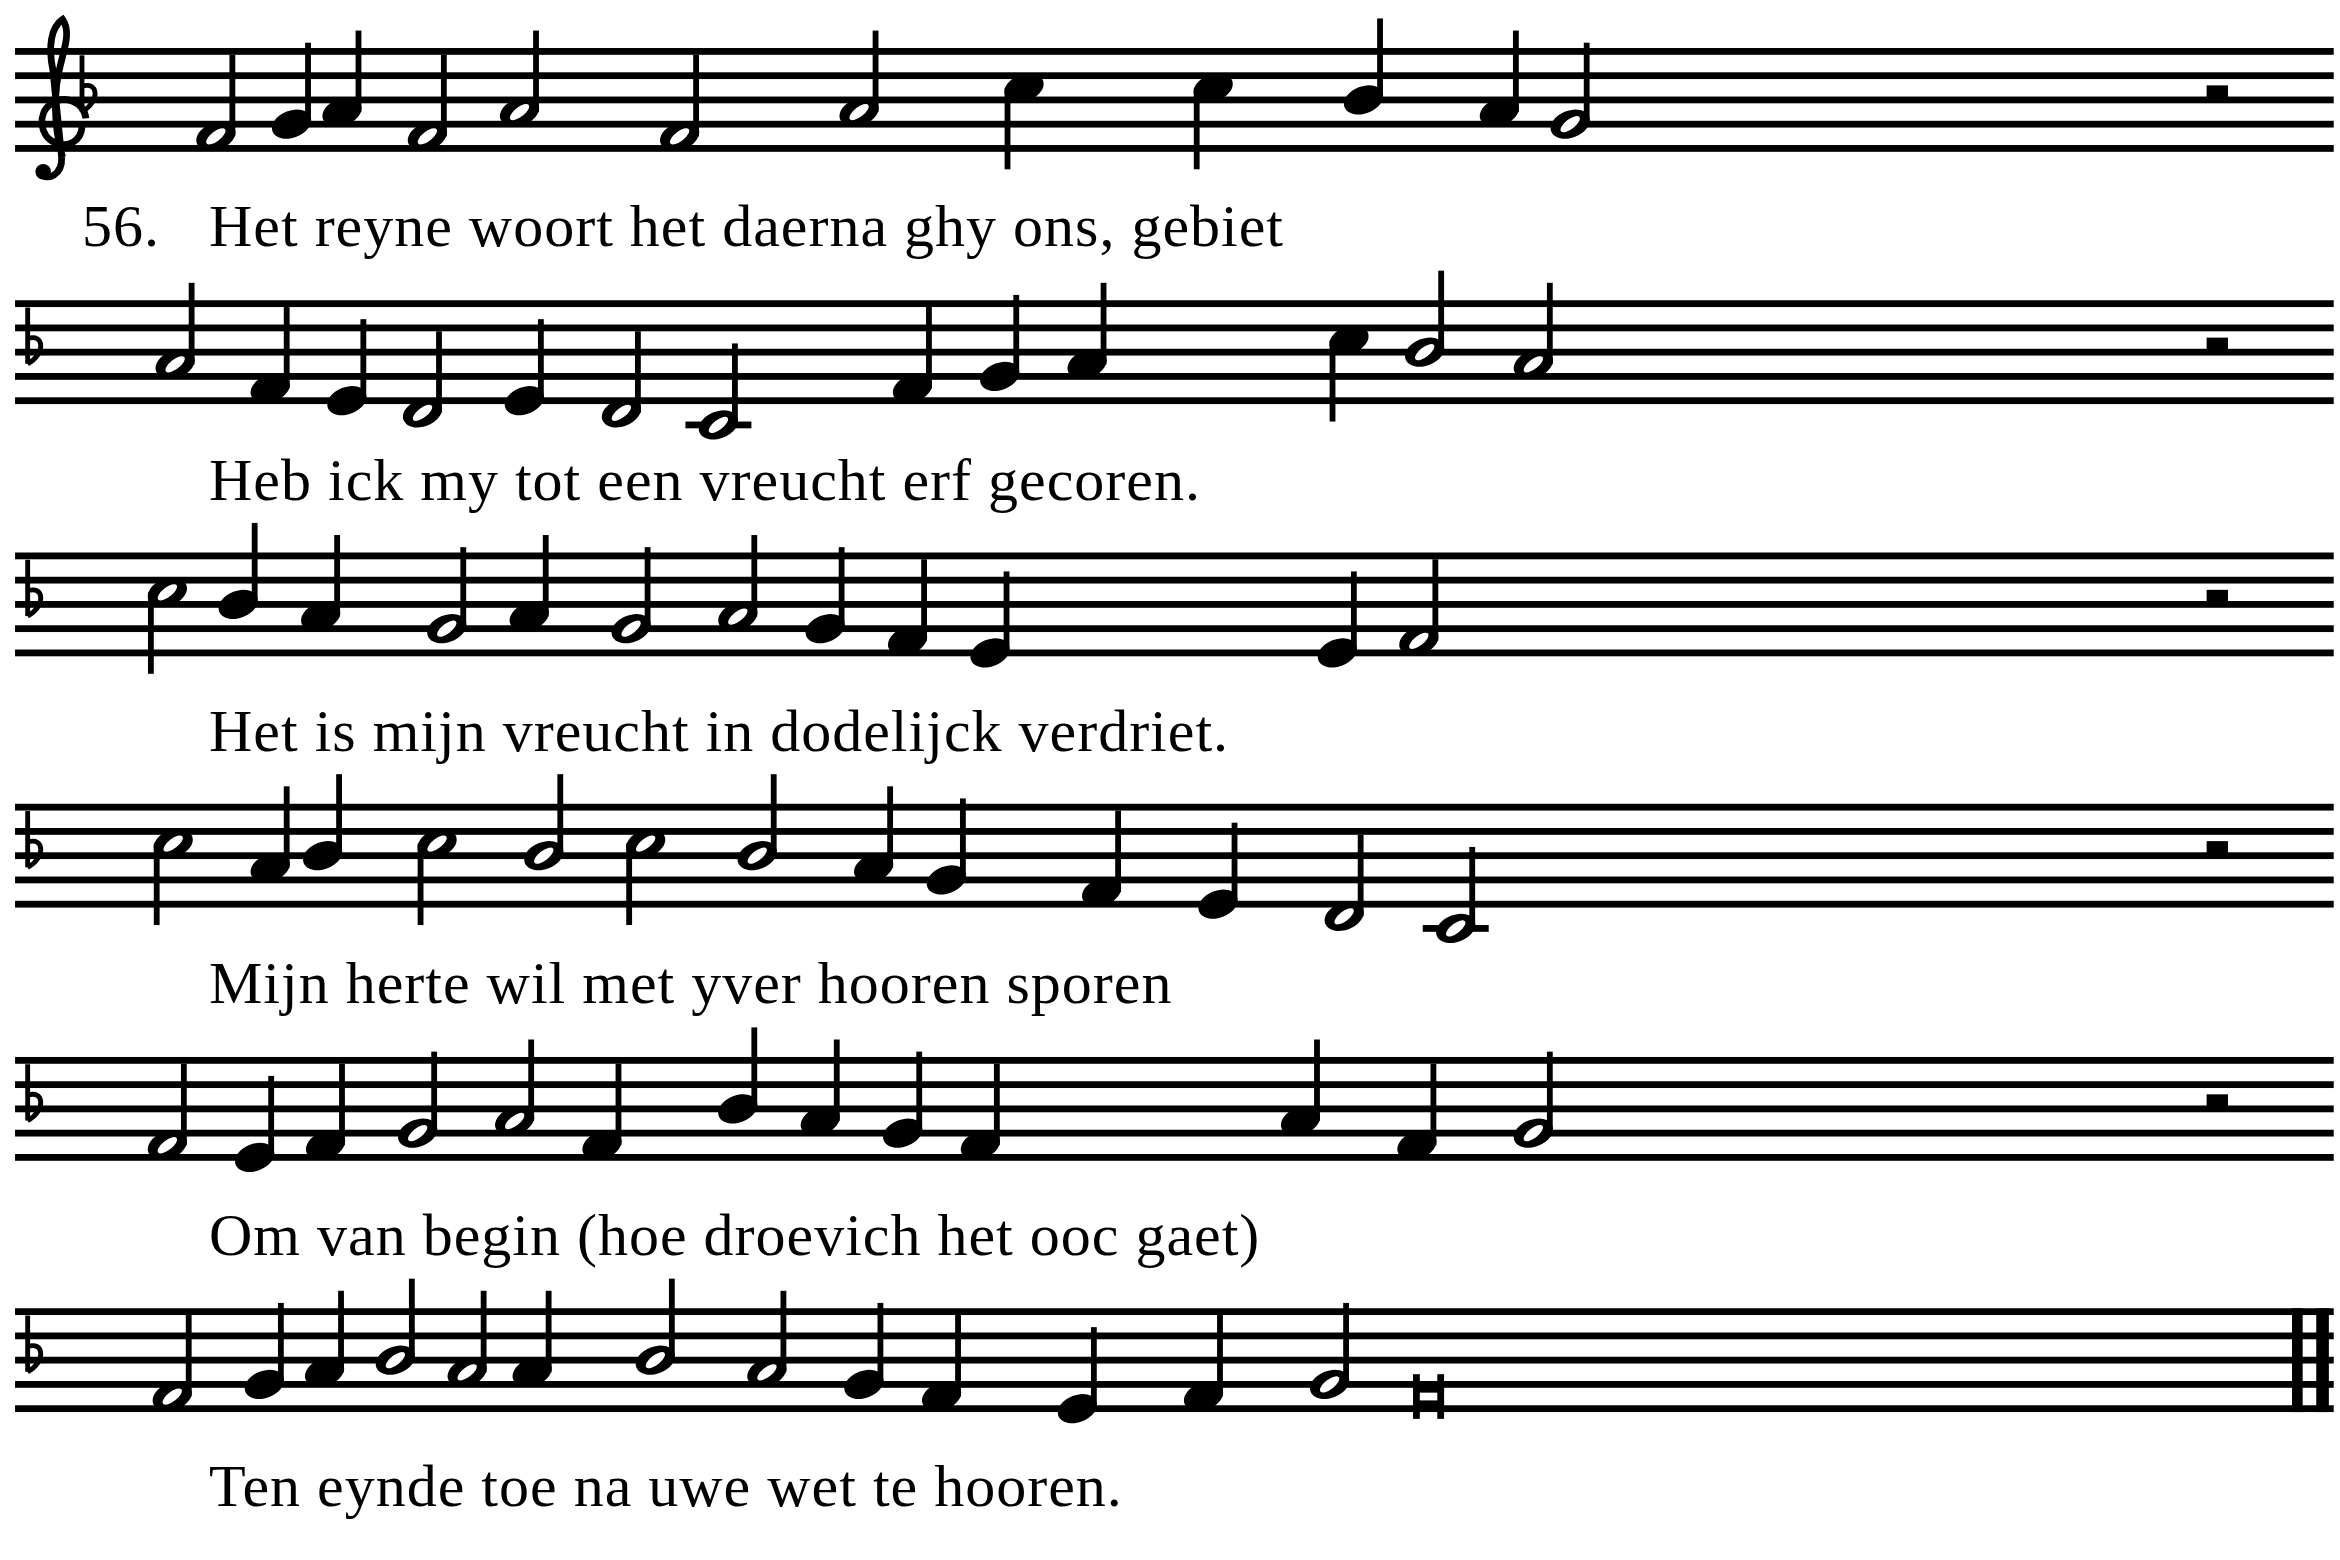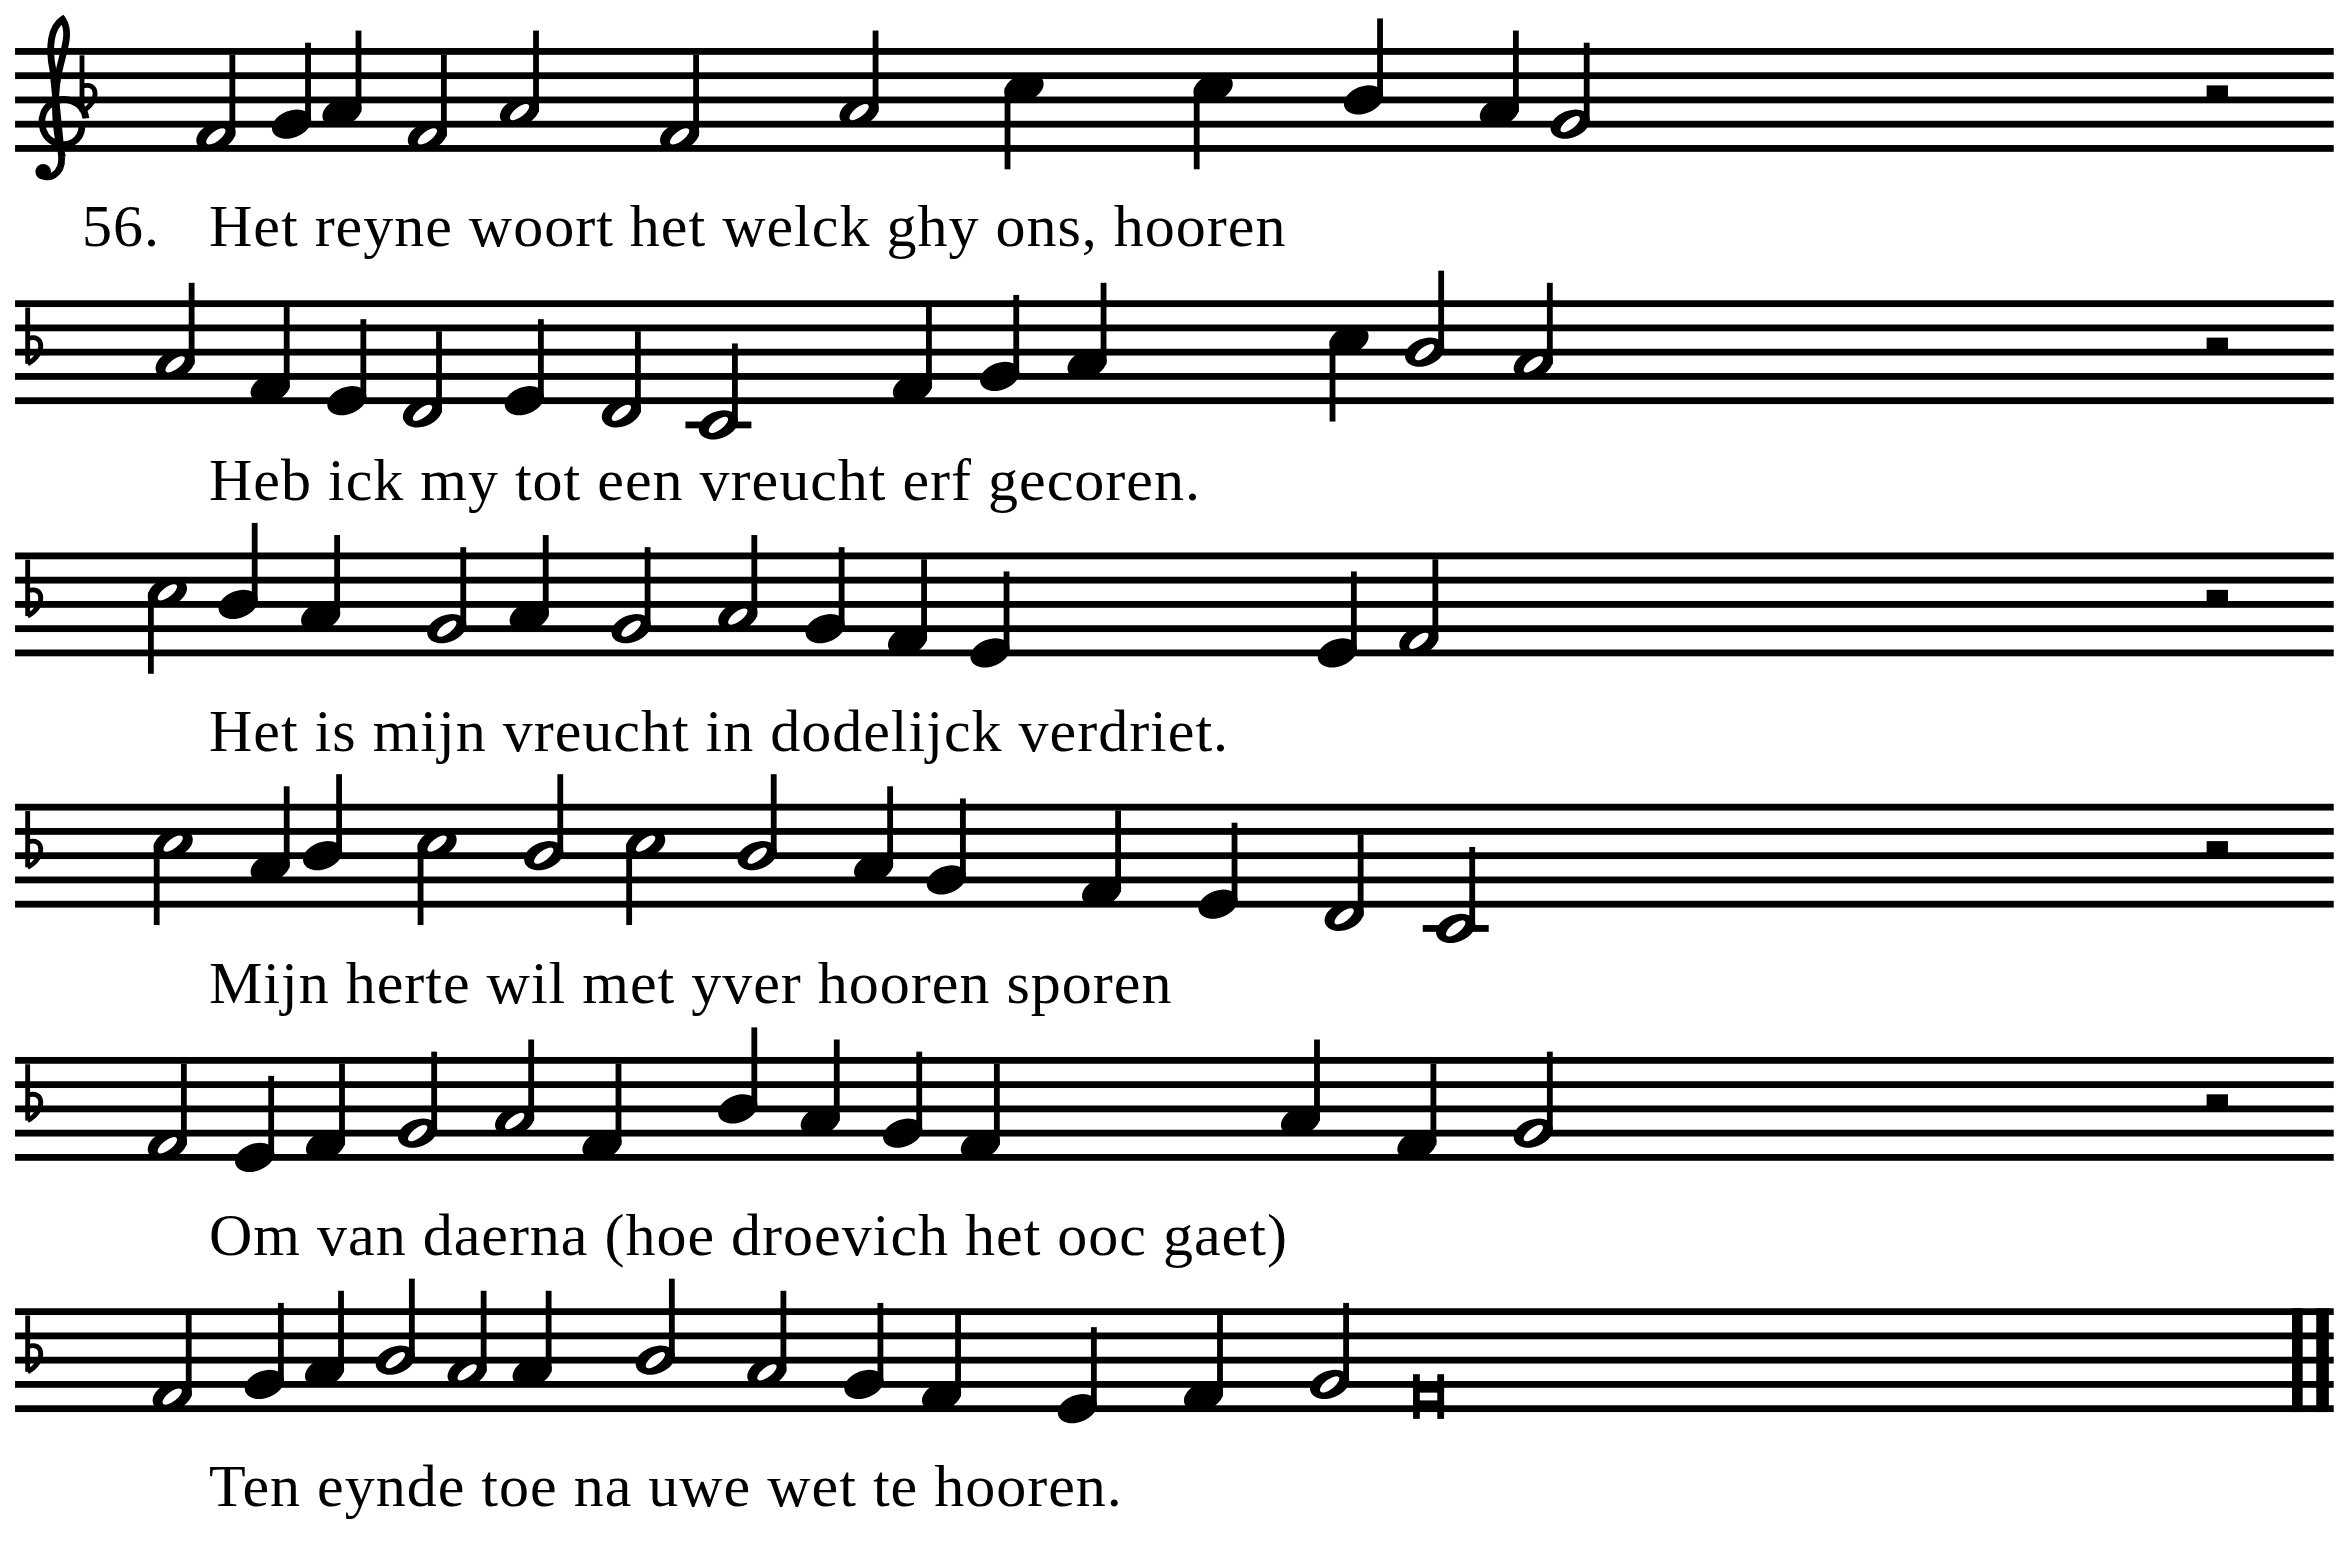--- a/index.html
+++ b/index.html
@@ -436,20 +436,20 @@
           <rect x="1456" y="1416.5" width="7" height="46" fill="#000000"></rect>
           <rect x="1481" y="1416.5" width="7" height="46" fill="#000000"></rect>
           <rect x="1456" y="1425.5" width="32" height="10" fill="#000000"></rect>
           <rect x="1456" y="1443.5" width="32" height="10" fill="#000000"></rect>
         </g>
         <rect x="2362" y="1348.5" width="11" height="107" fill="#000000"></rect>
         <rect x="2387" y="1348.5" width="13" height="107" fill="#000000"></rect>
       </g>
     </svg>
 
-  <div class="lyric" style="top:192px"><span class="num">56.</span><span>Het reyne woort het welck ghy ons, hooren</span></div>
+  <div class="lyric" style="top:192px"><span class="num">56.</span><span>Het reyne woort het daerna ghy ons, gebiet</span></div>
   <div class="lyric" style="top:446px"><span>Heb ick my tot een vreucht erf gecoren.</span></div>
   <div class="lyric" style="top:697px"><span>Het is mijn vreucht in dodelijck verdriet.</span></div>
   <div class="lyric" style="top:949px"><span>Mijn herte wil met yver hooren sporen</span></div>
-  <div class="lyric" style="top:1201px"><span>Om van daerna (hoe droevich het ooc gaet)</span></div>
+  <div class="lyric" style="top:1201px"><span>Om van begin (hoe droevich het ooc gaet)</span></div>
   <div class="lyric" style="top:1452px"><span>Ten eynde toe na uwe wet te hooren.</span></div>
 </div>
 
 
 </body></html>

